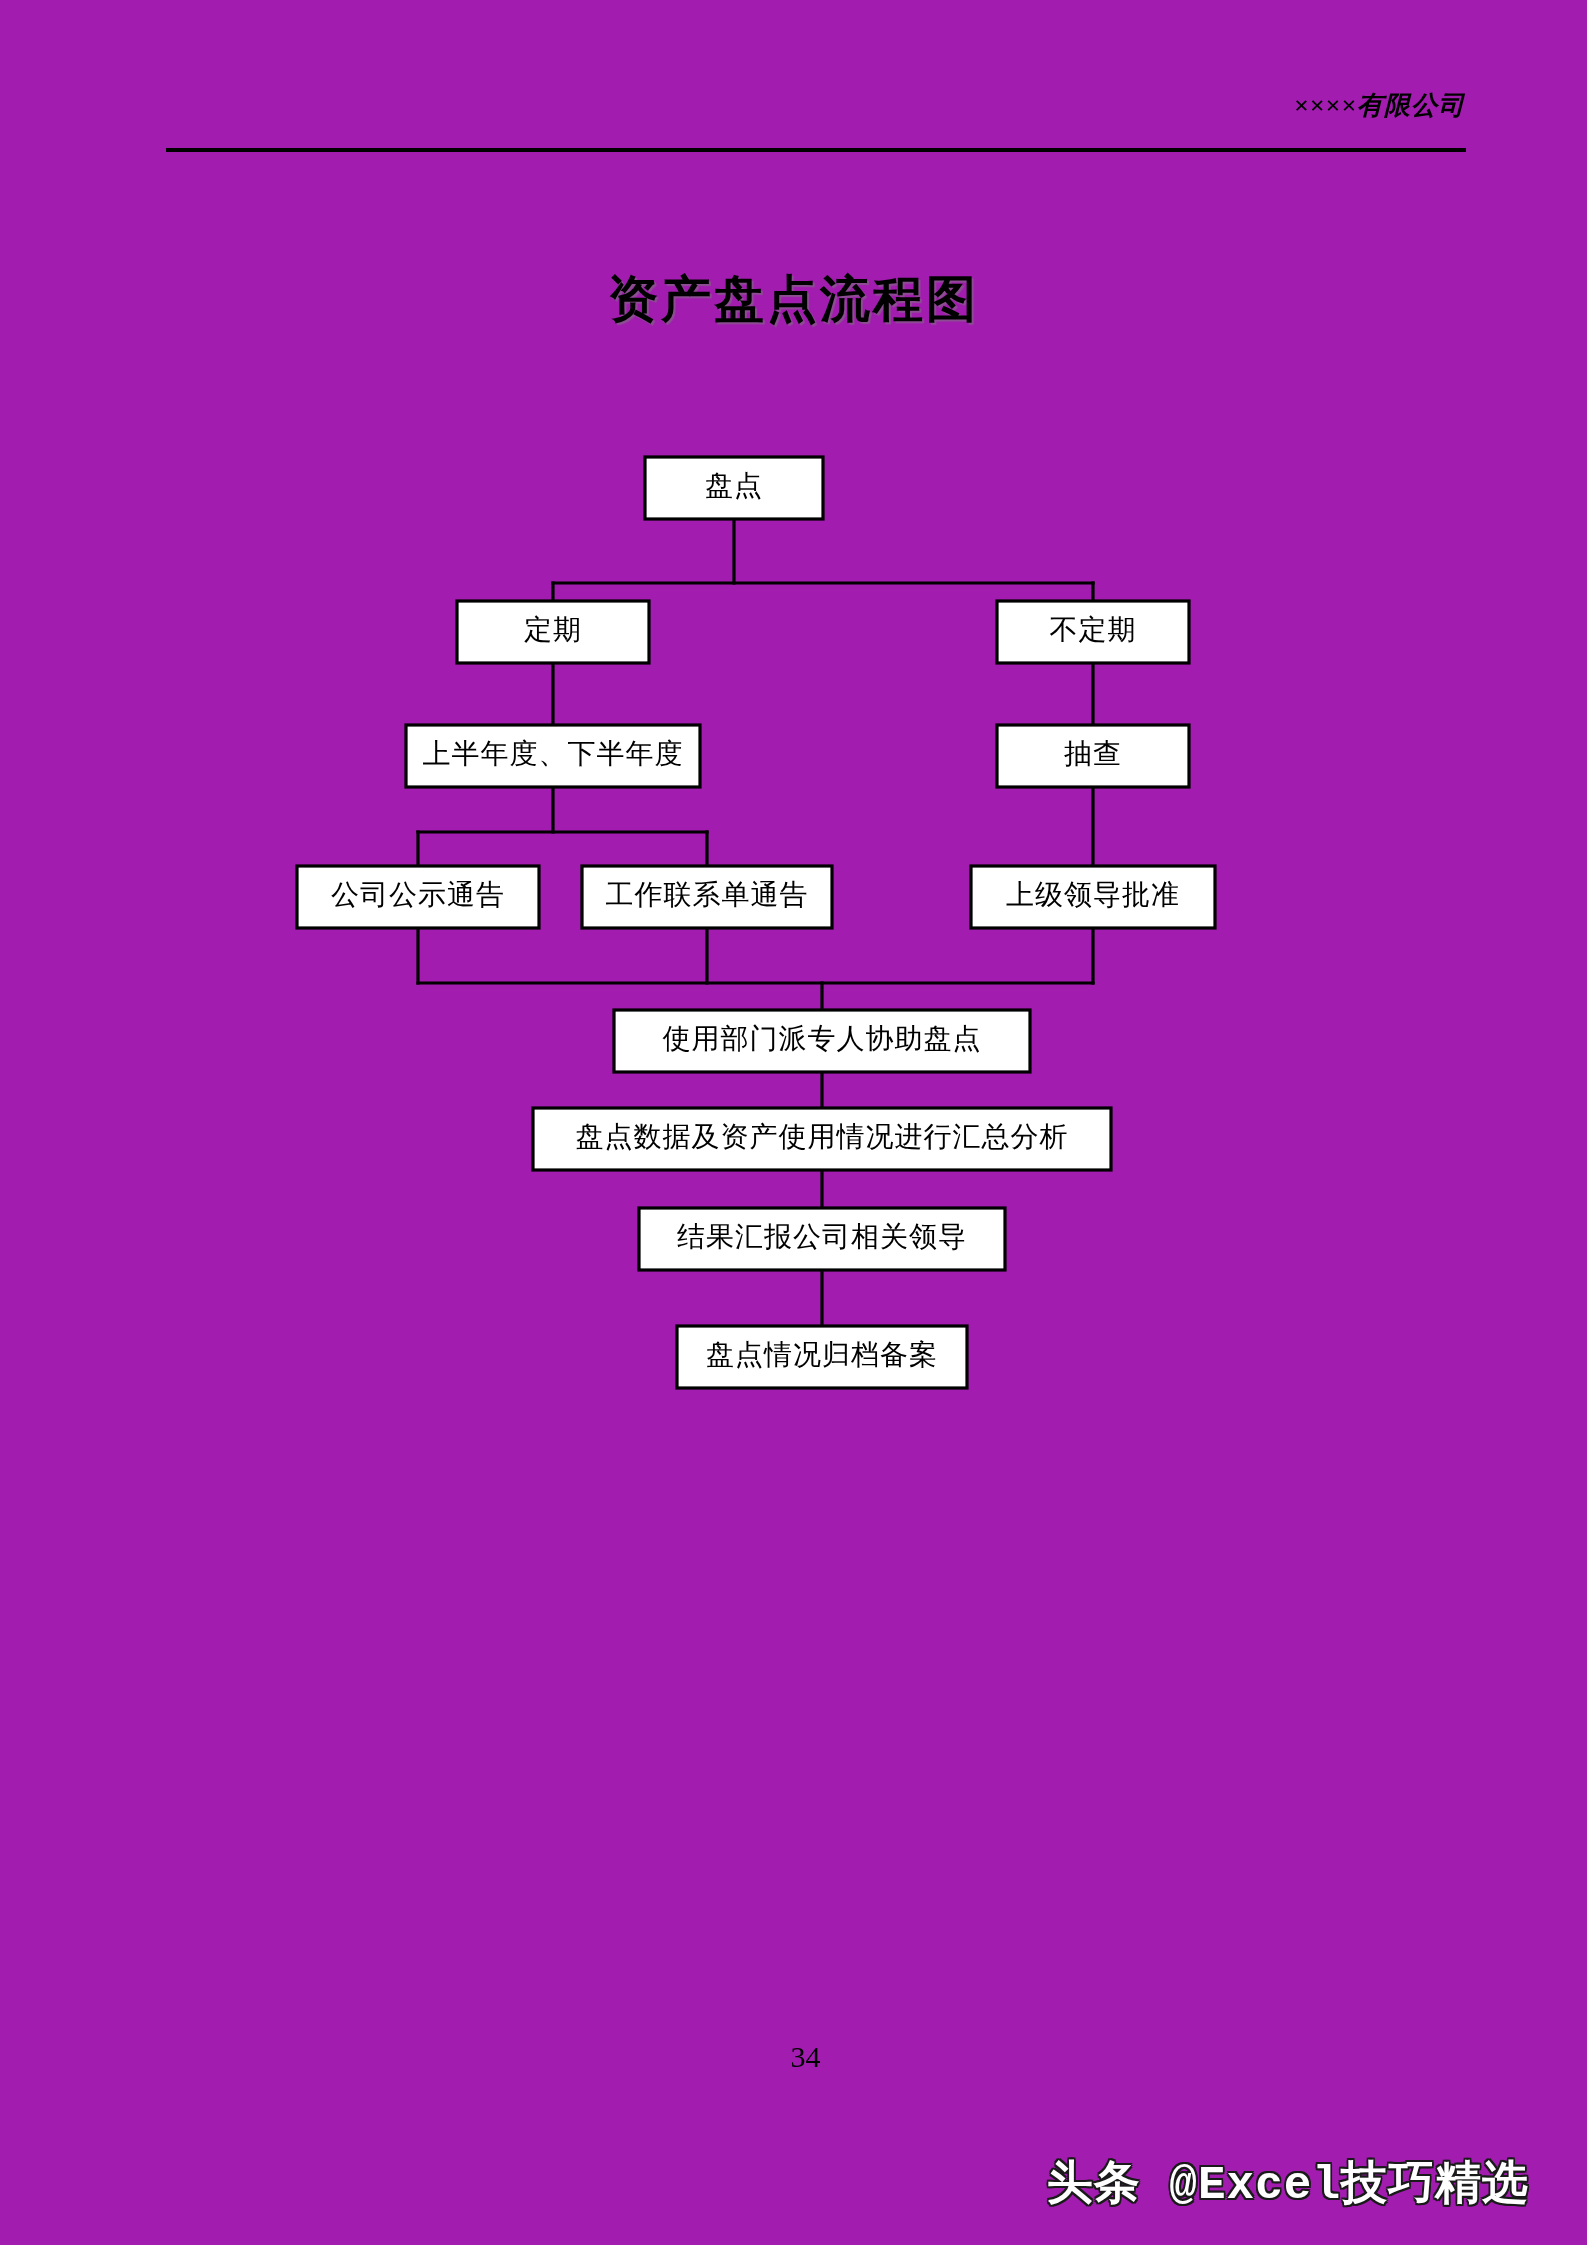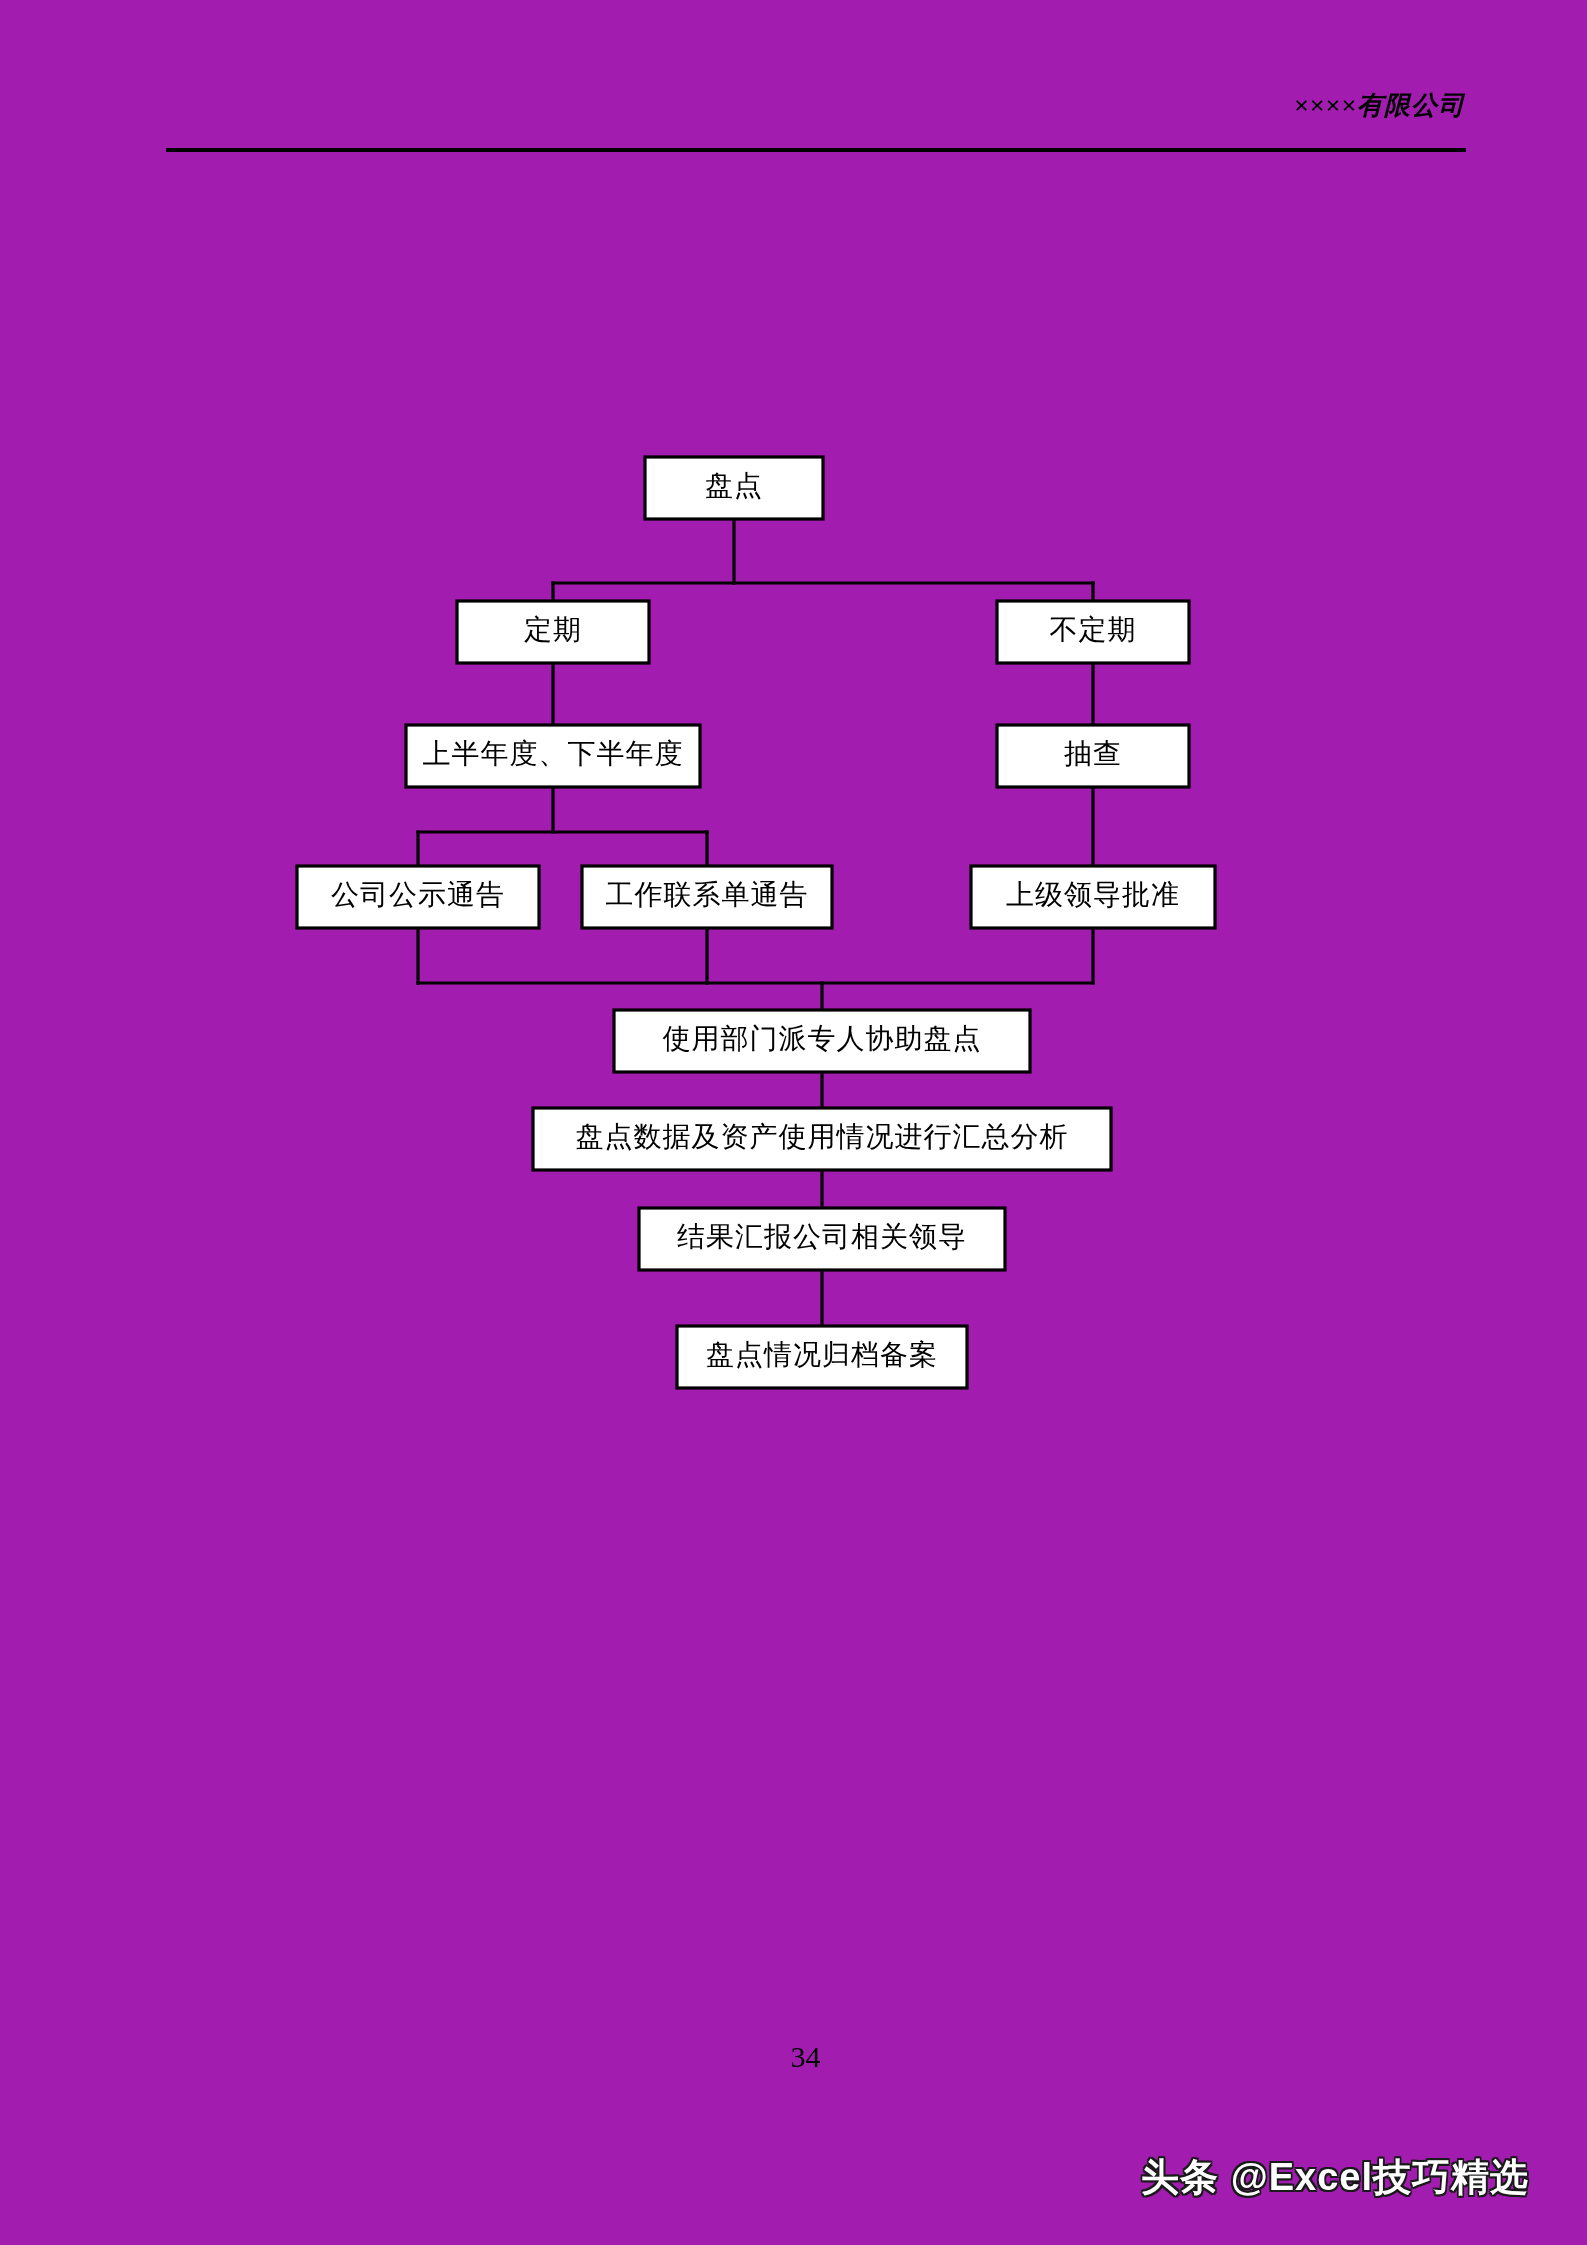--- a/index.html
+++ b/index.html
@@ -94,22 +94,22 @@
     top: 2040px;
     width: 1587px;
     text-align: center;
     font-family: "Liberation Serif", "DejaVu Serif", serif;
     font-size: 30px;
   }
   #watermark {
     position: absolute;
     right: 58px;
     top: 2152px;
-    font-family: Liberation Sans, sans-serif;
-    font-size: 38px;
+    font-family: Liberation Mono, monospace;
+    font-size: 46px;
     font-weight: bold;
     color: #ffffff;
     letter-spacing: 1px;
     white-space: nowrap;
     text-shadow:
       -1.6px -1.6px 0 #1a1a1a,
        1.6px -1.6px 0 #1a1a1a,
       -1.6px  1.6px 0 #1a1a1a,
        1.6px  1.6px 0 #1a1a1a,
        0    -1.8px 0 #1a1a1a,
@@ -120,20 +120,21 @@
 </style>
 </head>
 <body>
 
 <div id="page">
 
   <div id="header-company">××××有限公司</div>
 
   <div id="header-rule"></div>
 
+  <h1 id="doc-title">资产盘点流程图</h1>
 
   <div id="flow-wrap">
     <svg id="flow-svg" viewBox="0 0 1587 1080">
       <g id="edge-layer">
           <line x1="734" y1="99" x2="734" y2="163" class="connector"></line>
           <line x1="553" y1="163" x2="1093" y2="163" class="connector"></line>
           <line x1="553" y1="163" x2="553" y2="181" class="connector"></line>
           <line x1="1093" y1="163" x2="1093" y2="181" class="connector"></line>
           <line x1="553" y1="243" x2="553" y2="305" class="connector"></line>
           <line x1="1093" y1="243" x2="1093" y2="305" class="connector"></line>

